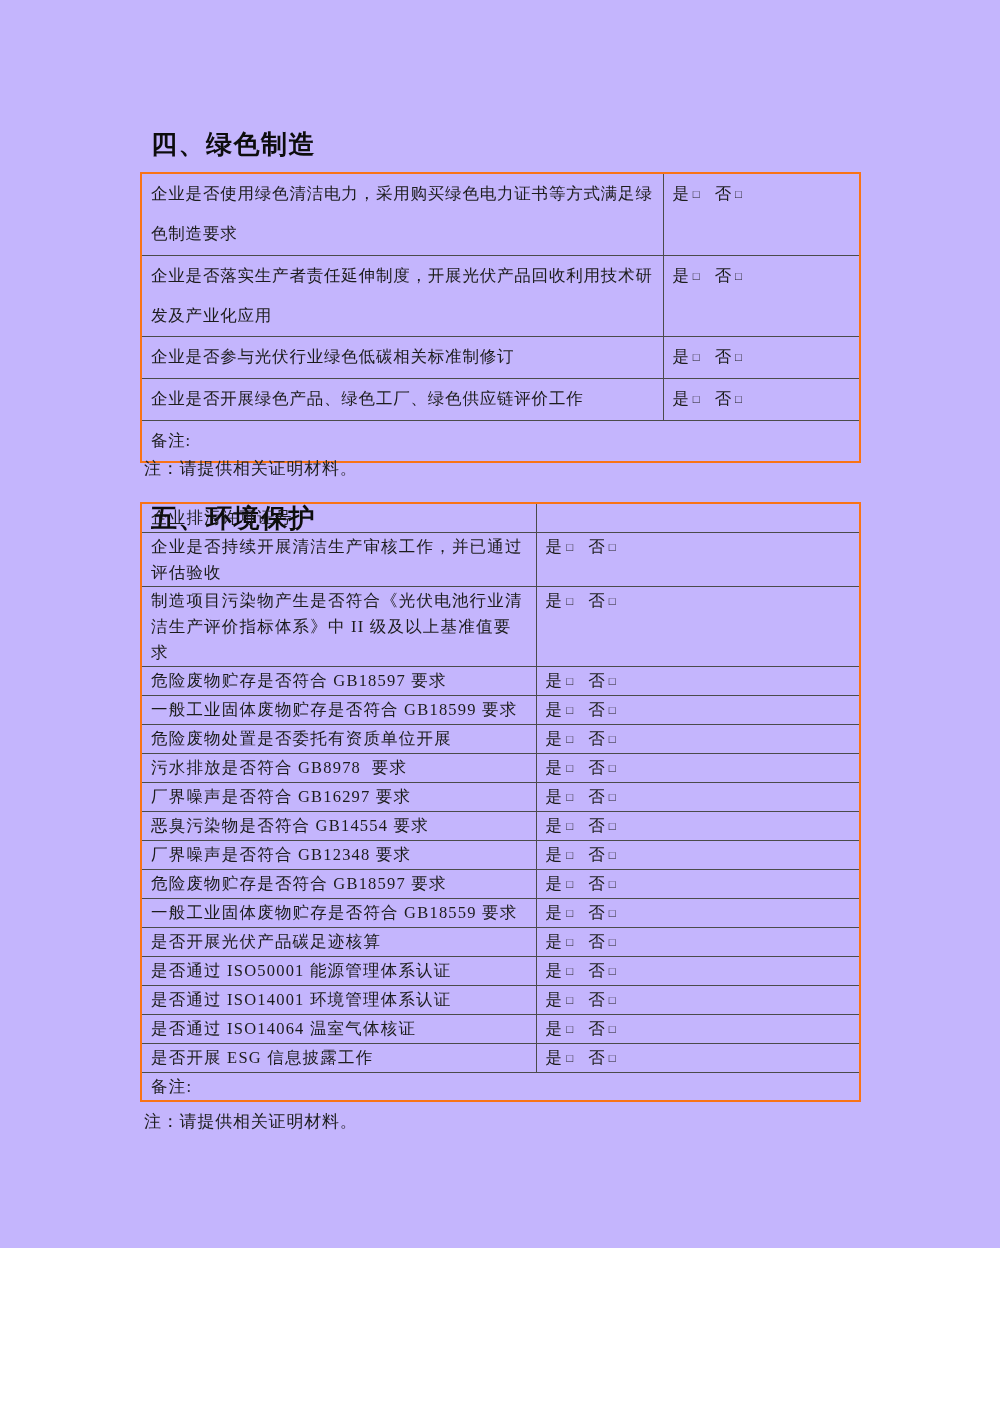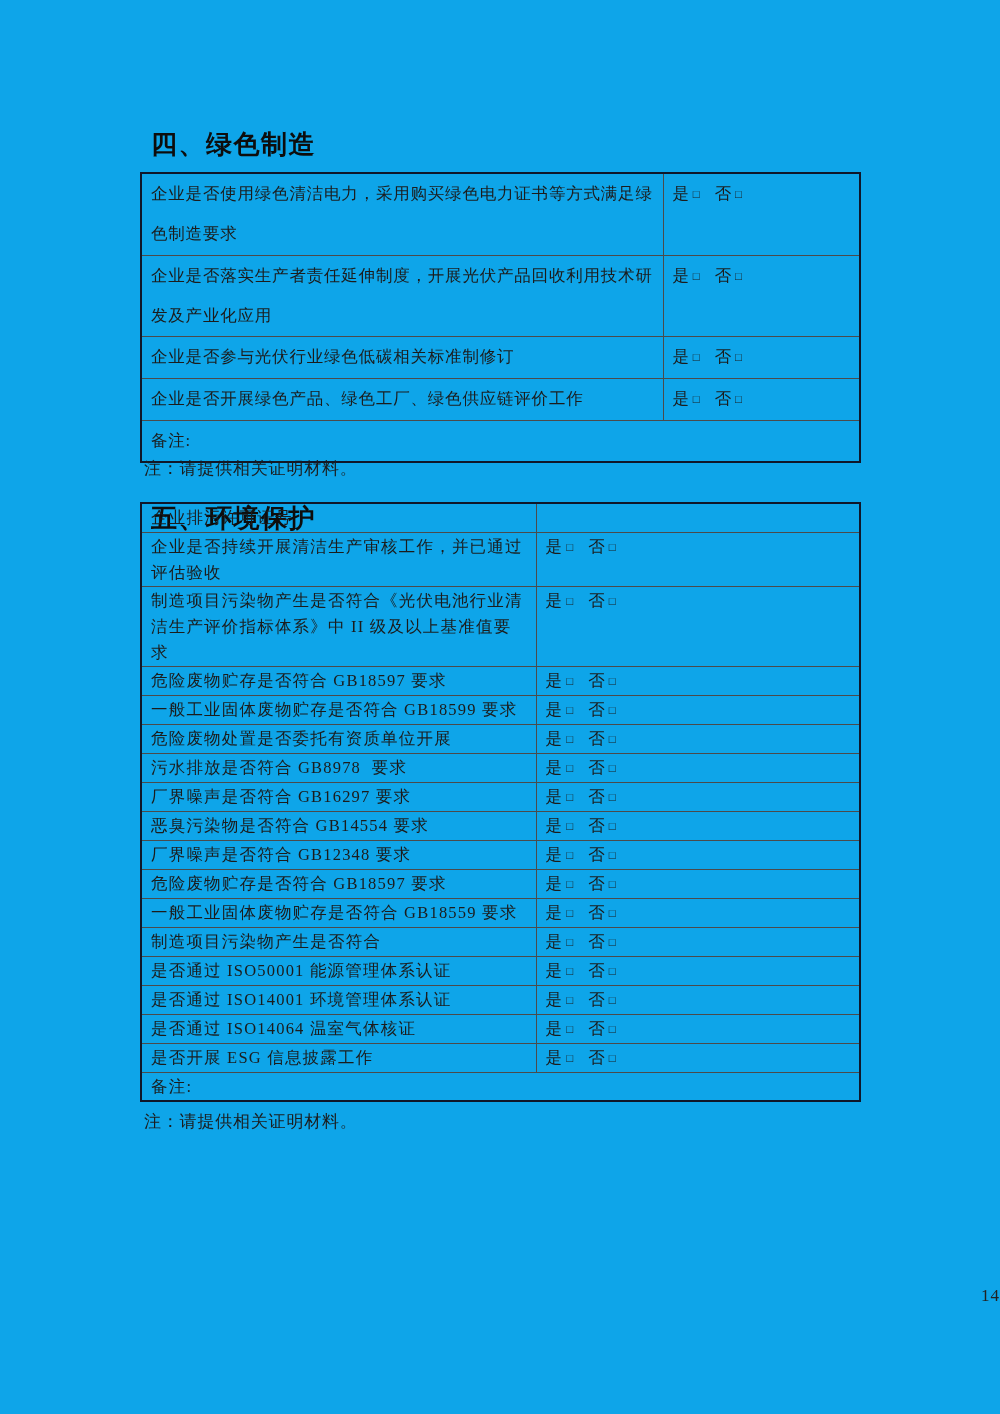--- a/index.html
+++ b/index.html
@@ -1,21 +1,21 @@
 <!DOCTYPE html>
 <html lang="zh"><head>
 <meta charset="utf-8">
 <style>
   * { box-sizing: border-box; margin: 0; padding: 0; }
   html, body { background: #ffffff; }
   .sheet {
     position: relative;
     width: 1000px;
-    height: 1414px;
-    background: #0ea5e9;
+    height: 1248px;
+    background: #c4b5fd;
     font-family: "Liberation Serif", "DejaVu Serif", serif;
     color: #1c1c1c;
     overflow: hidden;
   }
   .sec-title {
     position: absolute;
     left: 151px;
     font-family: "Liberation Sans", "DejaVu Sans", sans-serif;
     font-weight: 700;
     font-size: 26px;
@@ -25,21 +25,21 @@
   }
   #sec4-title { top: 127px; }
   #sec5-title { top: 488px; margin-top: 13px; }
 
   table.form {
     position: absolute;
     left: 140px;
     width: 719px;
     border-collapse: collapse;
     table-layout: fixed;
-    border: 2px solid #0f172a;
+    border: 2px solid #f97316;
   }
   table.form td {
     border: 1px solid #4b4b4b;
     vertical-align: top;
     overflow: hidden;
   }
 
   #table1 { top: 172px; }
   #table1 td {
     font-size: 16.5px;
@@ -185,21 +185,21 @@
     </tr>
     <tr class="h27">
       <td>危险废物贮存是否符合 GB18597 要求</td>
       <td class="yn"><span class="opt"><span>是</span><span class="cb">□</span></span><span class="opt opt2"><span>否</span><span class="cb">□</span></span></td>
     </tr>
     <tr class="h27">
       <td>一般工业固体废物贮存是否符合 GB18559 要求</td>
       <td class="yn"><span class="opt"><span>是</span><span class="cb">□</span></span><span class="opt opt2"><span>否</span><span class="cb">□</span></span></td>
     </tr>
     <tr class="h27">
-      <td>制造项目污染物产生是否符合</td>
+      <td>是否开展光伏产品碳足迹核算</td>
       <td class="yn"><span class="opt"><span>是</span><span class="cb">□</span></span><span class="opt opt2"><span>否</span><span class="cb">□</span></span></td>
     </tr>
     <tr class="h27">
       <td>是否通过 ISO50001 能源管理体系认证</td>
       <td class="yn"><span class="opt"><span>是</span><span class="cb">□</span></span><span class="opt opt2"><span>否</span><span class="cb">□</span></span></td>
     </tr>
     <tr class="h27">
       <td>是否通过 ISO14001 环境管理体系认证</td>
       <td class="yn"><span class="opt"><span>是</span><span class="cb">□</span></span><span class="opt opt2"><span>否</span><span class="cb">□</span></span></td>
     </tr>

